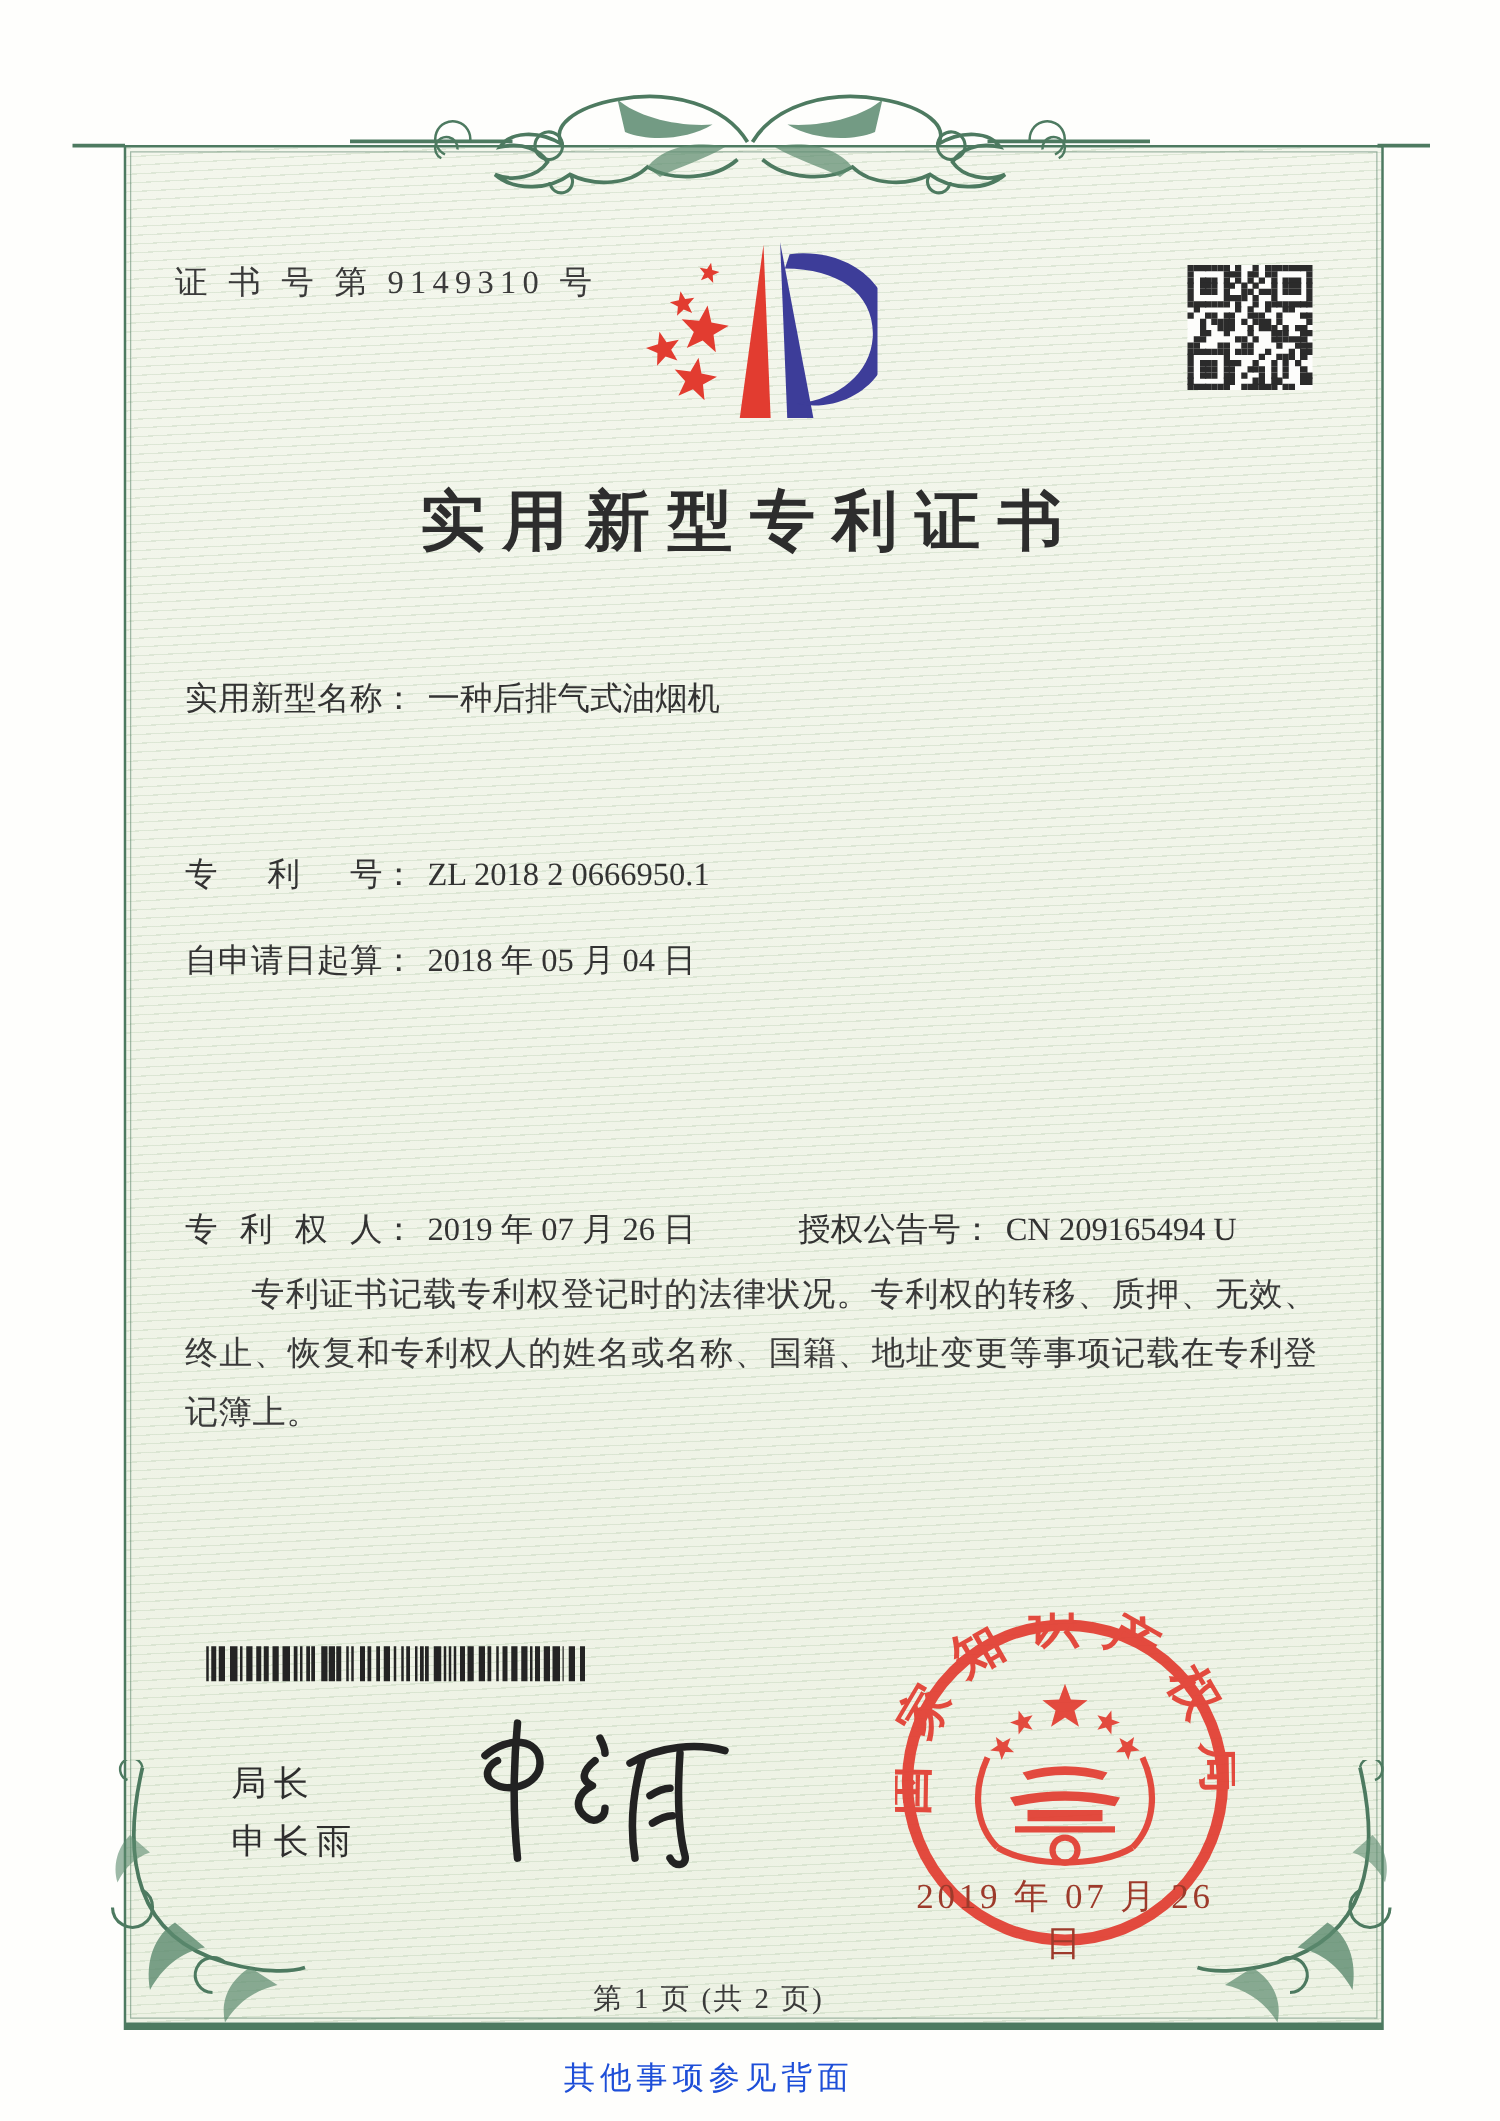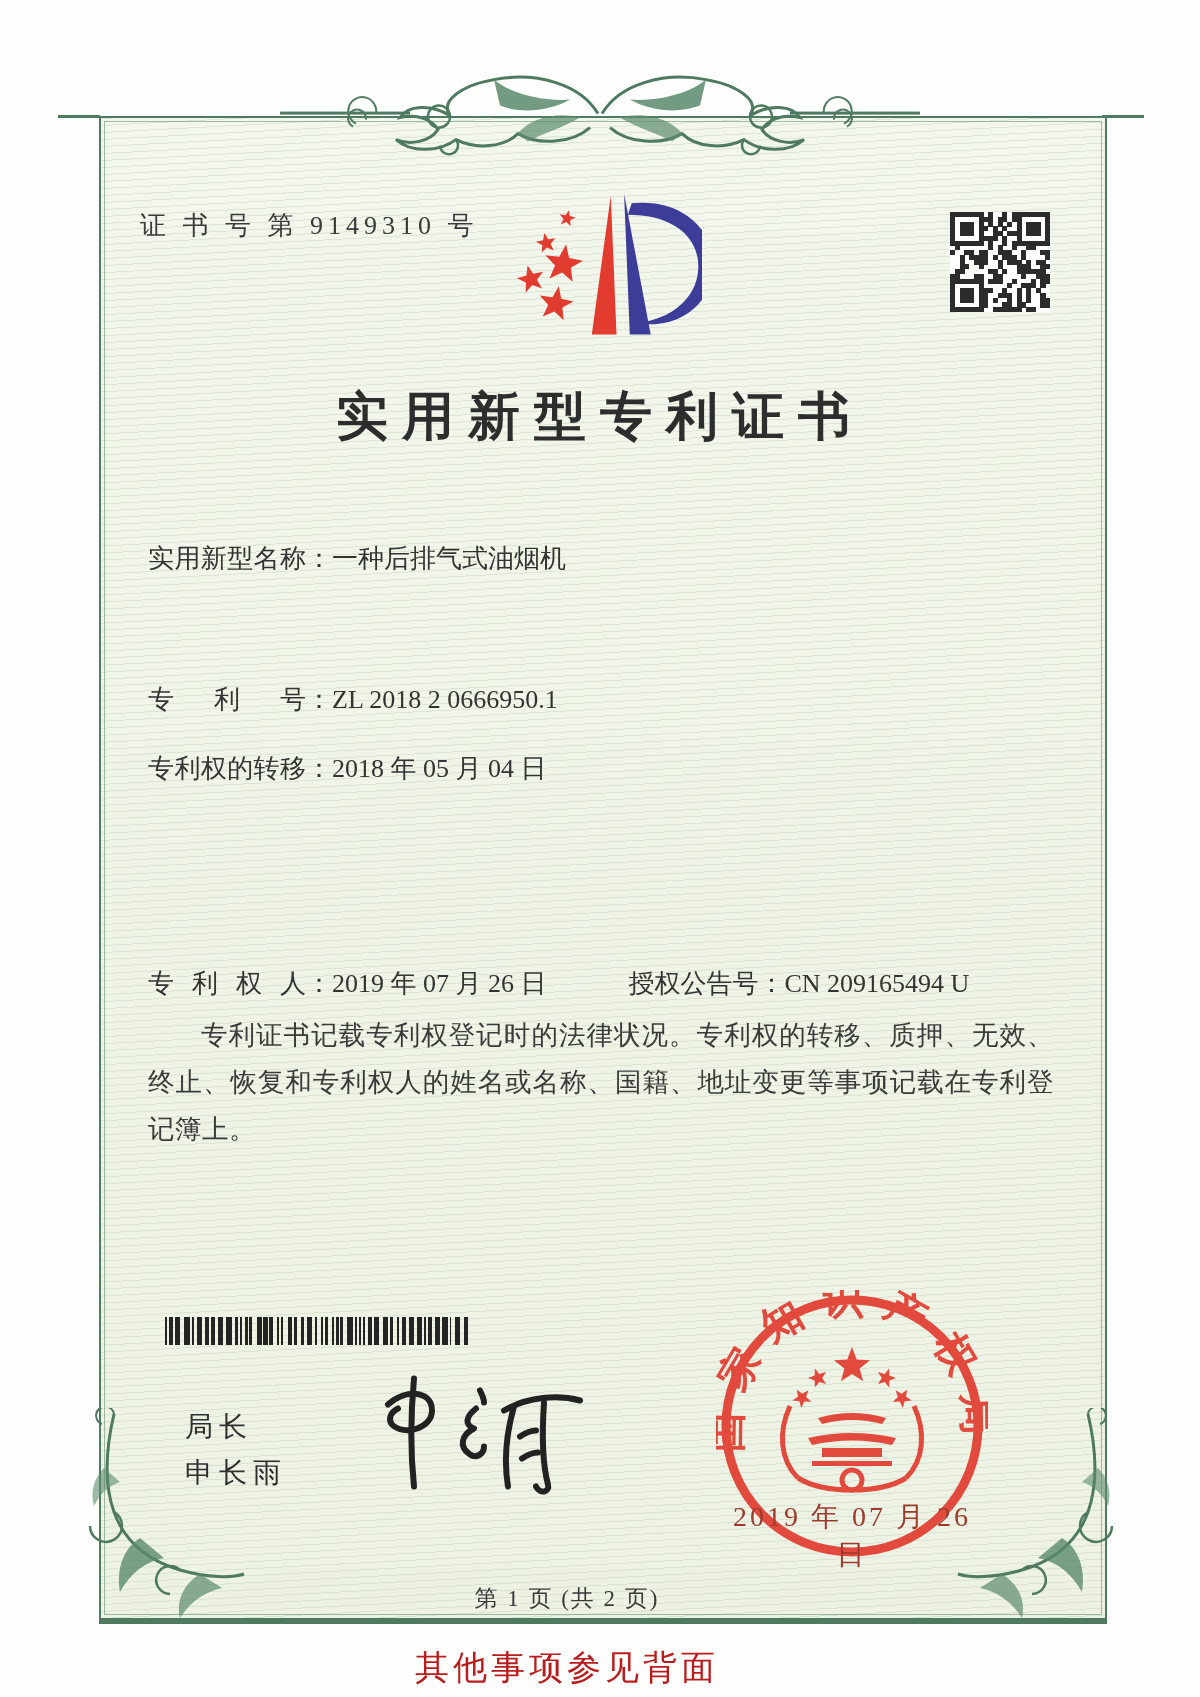--- a/index.html
+++ b/index.html
@@ -19,36 +19,36 @@
   
   .cert-no{position:absolute;left:140px;top:208px;font-size:26px;letter-spacing:5px;color:#3a3a3a;}
   .logo{position:absolute;left:512px;top:190px;}
   .qr{position:absolute;left:950px;top:212px;width:100px;height:100px;background:#fdfdfb;}
   .qr i{position:absolute;background:#2b2b2b;}
   .doc-title{position:absolute;left:0;top:382px;width:100%;text-align:center;
              font-size:52px;font-weight:700;letter-spacing:14px;color:#2d2d2d;}
   
   .row{position:absolute;left:148px;font-size:26px;color:#333;white-space:nowrap;}
   .row .lbl{display:inline-block;width:158px;text-align:justify;text-align-last:justify;}
-  .row .val{}
+  .row .val{margin-left:10px;}
   .row .lbl2{margin-left:82px;}
   
   .body-text{position:absolute;left:148px;top:1012px;width:906px;font-size:26.5px;
              line-height:47px;text-align:justify;color:#3a3a3a;}
   .body-text p{margin:0;text-indent:2em;letter-spacing:.5px;}
   
   .barcode{position:absolute;left:165px;top:1317px;width:306px;height:28px;}
   .barcode i{position:absolute;top:0;bottom:0;background:#242424;}
   .signer{position:absolute;left:185px;font-size:28px;color:#2e2e2e;letter-spacing:6px;}
   .signature{position:absolute;left:348px;top:1372px;}
   .seal{position:absolute;left:716px;top:1290px;}
   .seal-date{position:absolute;left:730px;top:1498px;width:244px;text-align:center;
              font-size:28px;color:#9d3a2b;letter-spacing:3px;}
   .page-ind{position:absolute;left:0;top:1583px;width:1134px;text-align:center;font-size:23px;color:#3a3a3a;letter-spacing:2px;}
-  .back-note{position:absolute;left:0;top:1645px;width:1134px;text-align:center;font-size:34px;color:#b91c1c;letter-spacing:4px;}
+  .back-note{position:absolute;left:0;top:1645px;width:1134px;text-align:center;font-size:25px;color:#1d4ed8;letter-spacing:4px;}
 </style>
 </head>
 <body>
 
 <div id="page">
 
   <svg width="0" height="0" style="position:absolute" aria-hidden="true">
     <defs>
       <path id="star" d="M0,-10 L2.47,-3.4 L9.51,-3.09 L3.99,1.3 L5.88,8.09 L0,4.2 L-5.88,8.09 L-3.99,1.3 L-9.51,-3.09 L-2.47,-3.4 Z"></path>
       <g id="tuft">
@@ -346,21 +346,21 @@
 
   <div class="doc-title">实用新型专利证书</div>
 
   <div class="row" style="top:541px">
     <span class="lbl">实用新型名称</span><span>：</span><span class="val">一种后排气式油烟机</span>
   </div>
   <div class="row" style="top:682px">
     <span class="lbl">专利号</span><span>：</span><span class="val">ZL 2018 2 0666950.1</span>
   </div>
   <div class="row" style="top:751px">
-    <span class="lbl">专利权的转移</span><span>：</span><span class="val">2018 年 05 月 04 日</span>
+    <span class="lbl">自申请日起算</span><span>：</span><span class="val">2018 年 05 月 04 日</span>
   </div>
   <div class="row" style="top:966px">
     <span class="lbl">专利权人</span><span>：</span><span class="val">2019 年 07 月 26 日</span><span class="lbl2">授权公告号</span><span>：</span><span class="val">CN 209165494 U</span>
   </div>
 
   <div class="body-text">
     <p>专利证书记载专利权登记时的法律状况。专利权的转移、质押、无效、终止、恢复和专利权人的姓名或名称、国籍、地址变更等事项记载在专利登记簿上。</p>
   </div>
 
   <div class="barcode">

